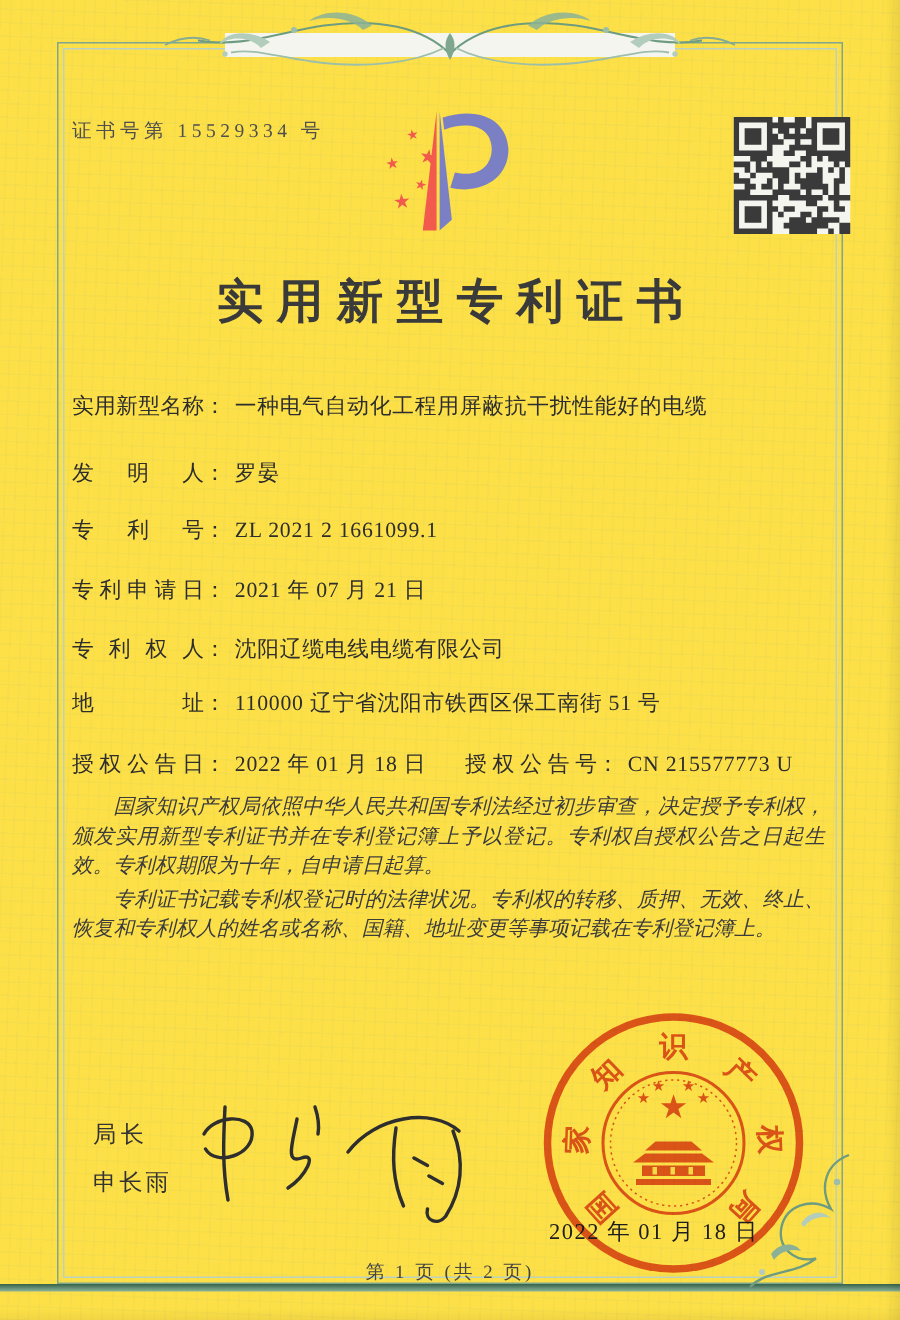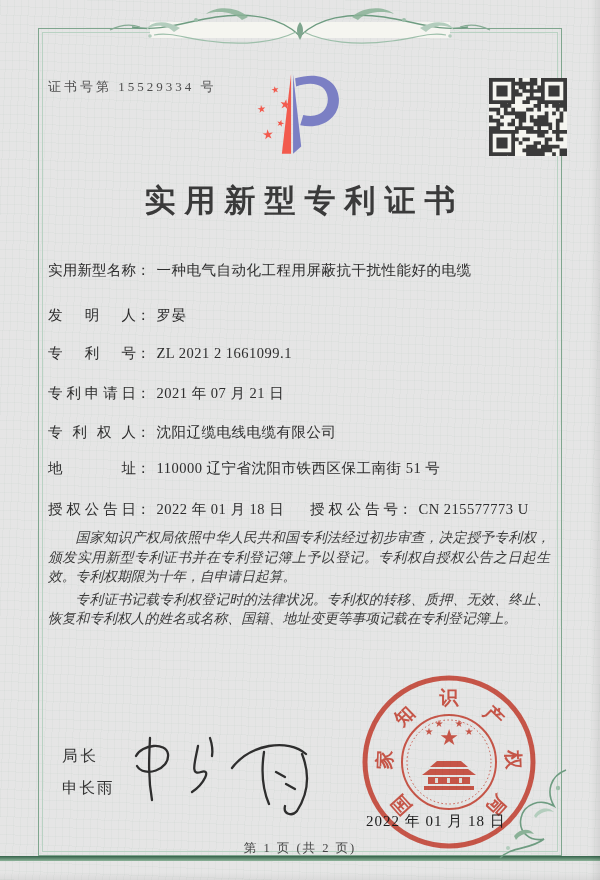--- a/index.html
+++ b/index.html
@@ -1,18 +1,18 @@
 <!DOCTYPE html>
 <html><head>
 <meta charset="utf-8">
 <style>
   html,body{margin:0;padding:0;background:#ffffff;}
   .certificate{
     position:relative;width:600px;height:880px;overflow:hidden;
-    background:#e5e5e5;
+    background:#fde047;
     font-family:"Liberation Serif","DejaVu Serif",serif;
     color:#2f2f2f;
   }
   
   .certificate::before{
     content:"";position:absolute;inset:0;pointer-events:none;
     background:
       repeating-linear-gradient(92deg, rgba(120,160,135,0.05) 0 1px, transparent 1px 7px),
       repeating-linear-gradient(2deg, rgba(120,160,135,0.05) 0 1px, transparent 1px 9px);
   }

